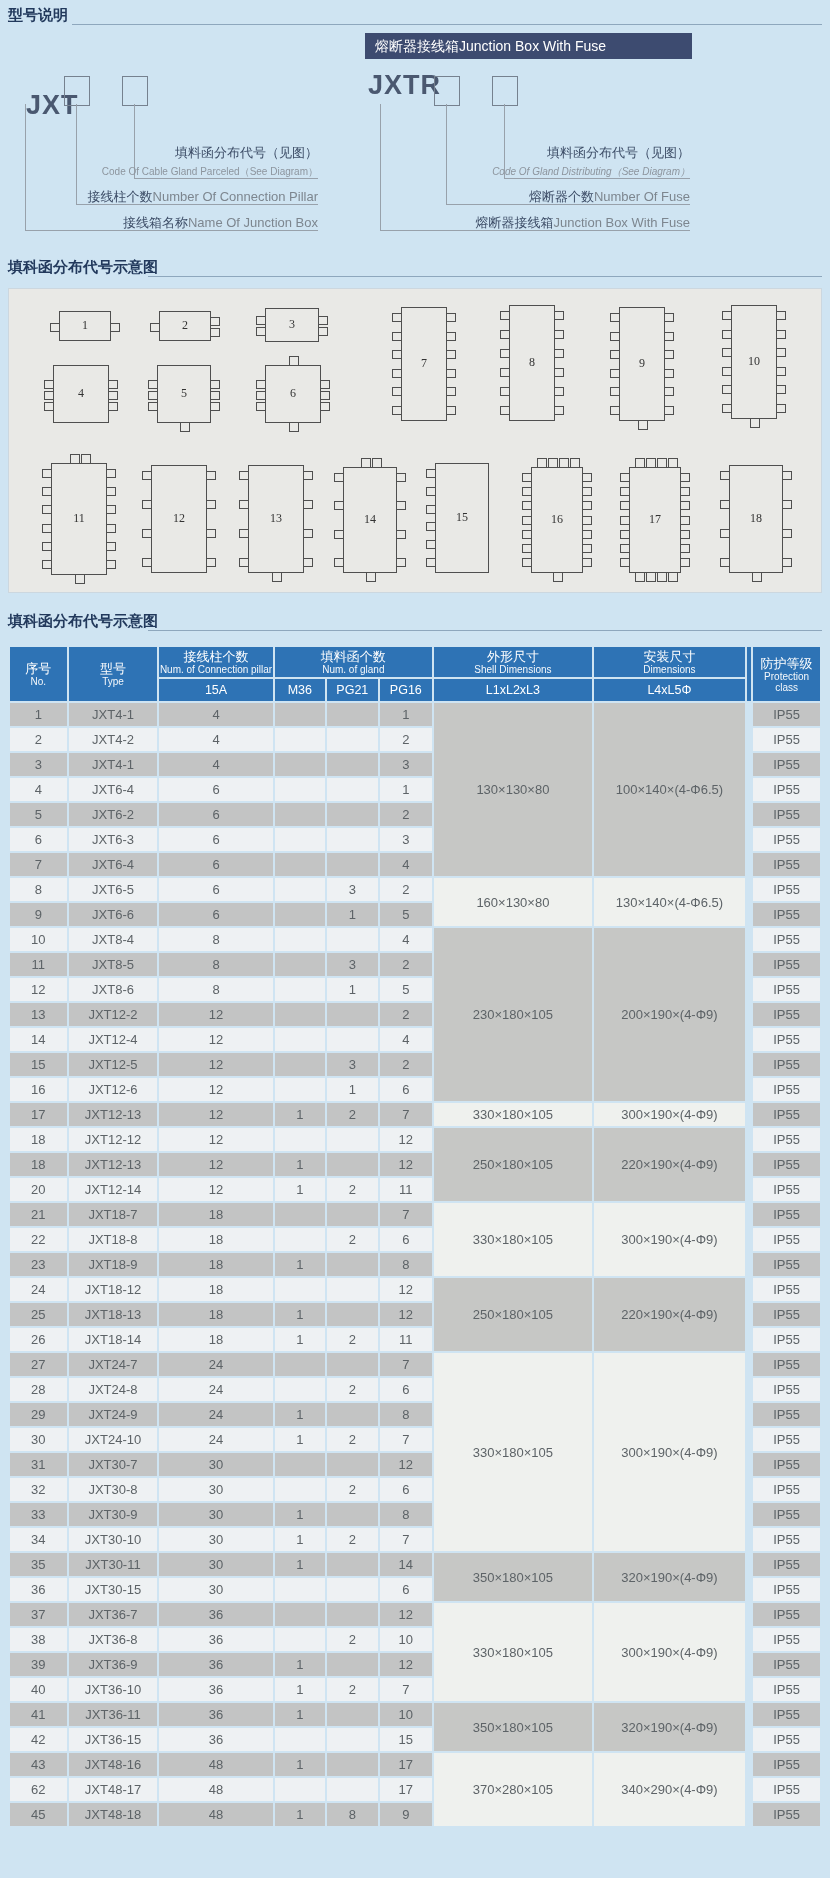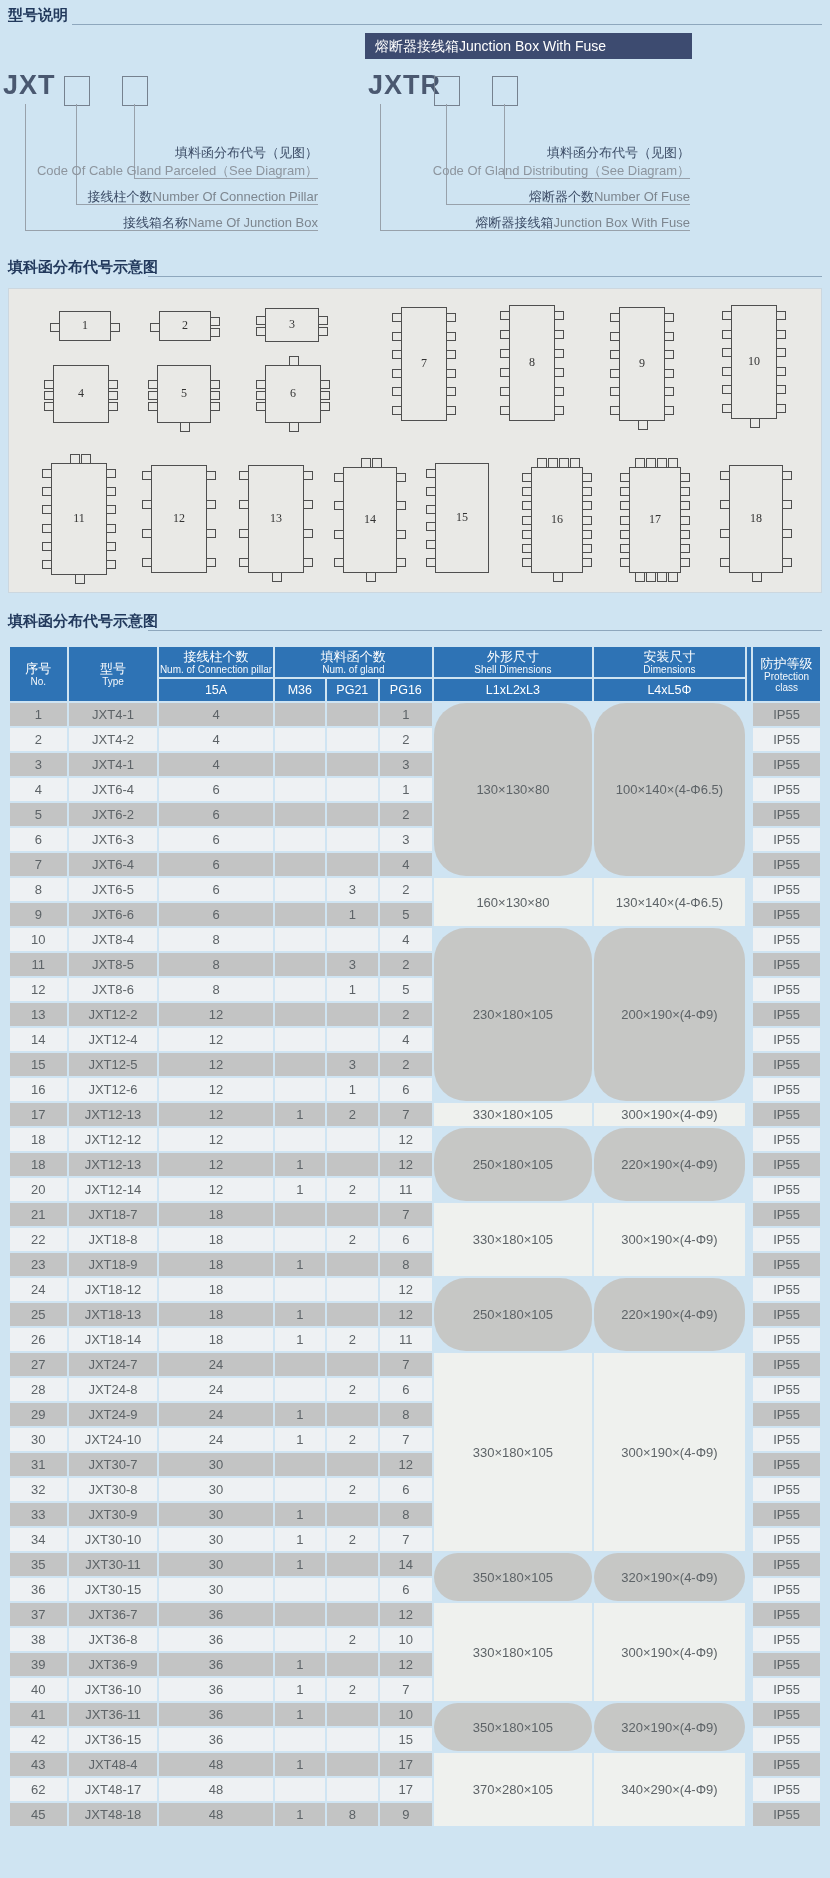--- a/index.html
+++ b/index.html
@@ -13,54 +13,54 @@
   
   .bar{position:absolute;top:33px;height:26px;background:#3d4b70;color:#ffffff;
        font-size:14px;line-height:26px;padding-left:10px;box-sizing:border-box;white-space:nowrap;}
 
   .model-code{position:absolute;top:70px;font-size:27px;font-weight:bold;color:#4a5870;letter-spacing:1px;}
   .code-box{position:absolute;top:76px;width:24px;height:28px;border:1px solid #76818f;background:transparent;}
 
   .conn{position:absolute;background:#98a1ab;}
   .lbl{position:absolute;white-space:nowrap;text-align:right;}
   .lbl .cn{color:#3c4c66;font-size:13px;}
-  .lbl .en{color:#8d959e;font-size:13px;}
+  .lbl .en{color:#8d959e;font-size:10px;}
 
   
   .panel{position:absolute;left:8px;top:288px;width:814px;height:305px;background:#e9e9e6;border:1px solid #ccd7df;box-sizing:border-box;}
   .gbox{position:absolute;border:1px solid #4f4f4f;background:#e9e9e6;}
   .gnum{position:absolute;left:0;right:0;top:50%;transform:translateY(-55%);text-align:center;
         font-family:"Liberation Serif","DejaVu Serif",serif;font-size:12px;color:#333;}
   .gtab{position:absolute;border:1px solid #4f4f4f;background:#e9e9e6;}
 
   
   .tbl-wrap{position:absolute;left:8px;top:645px;width:814px;}
   table.spec{border-collapse:separate;border-spacing:2px;width:100%;table-layout:fixed;}
   table.spec th{background:#2e73b5;color:#fff;font-weight:normal;padding:0;vertical-align:middle;}
   table.spec td{padding:0;text-align:center;font-size:13px;color:#5d6367;height:23px;line-height:23px;overflow:hidden;}
   .h-cn{font-size:13px;line-height:15px;display:block;}
   .h-en{font-size:10px;line-height:11px;display:block;opacity:.95;}
   .h-sub{font-size:12.5px;line-height:22px;}
   th.tall{height:52px;} th.top{height:30px;} th.sub{height:22px;}
   td.odd{background:#c3c4c4;} td.even{background:#eef1f3;}
-  td.mdark{background:#c6c7c5;font-size:12.5px;color:#55595c;border-radius:32px;}
+  td.mdark{background:#c6c7c5;font-size:12.5px;color:#55595c;}
   td.mlight{background:#eff1ee;font-size:12.5px;color:#55595c;}
   td.spacer,th.spacer{background:transparent;}
 </style>
 </head>
 <body>
 
 <div class="page">
 
   <div class="sec-title" style="top:6px;">型号说明</div>
   <div class="sec-rule" style="left:72px;top:24px;width:750px;"></div>
 
   <div class="bar" style="left:365px;width:327px;">熔断器接线箱Junction Box With Fuse</div>
 
-  <div class="model-code" style="left:3px;">JXT</div>
+  <div class="model-code" style="left:26px;margin-top:20px;">JXT</div>
   <div class="code-box" style="left:64px;"></div>
   <div class="code-box" style="left:122px;"></div>
 
   <div class="conn" style="left:134px;top:104px;width:1px;height:74px;"></div>
   <div class="conn" style="left:134px;top:178px;width:184px;height:1px;"></div>
   <div class="conn" style="left:76px;top:104px;width:1px;height:100px;"></div>
   <div class="conn" style="left:76px;top:204px;width:242px;height:1px;"></div>
   <div class="conn" style="left:25px;top:104px;width:1px;height:126px;"></div>
   <div class="conn" style="left:25px;top:230px;width:293px;height:1px;"></div>
 
@@ -74,21 +74,21 @@
   <div class="code-box" style="left:492px;"></div>
 
   <div class="conn" style="left:504px;top:104px;width:1px;height:74px;"></div>
   <div class="conn" style="left:504px;top:178px;width:186px;height:1px;"></div>
   <div class="conn" style="left:446px;top:104px;width:1px;height:100px;"></div>
   <div class="conn" style="left:446px;top:204px;width:244px;height:1px;"></div>
   <div class="conn" style="left:380px;top:104px;width:1px;height:126px;"></div>
   <div class="conn" style="left:380px;top:230px;width:310px;height:1px;"></div>
 
   <div class="lbl" style="right:140px;top:143px;"><span class="cn">填料函分布代号（见图）</span></div>
-  <div class="lbl" style="right:140px;top:161px;"><span class="en">Code Of Gland Distributing（See Diagram）</span></div>
+  <div class="lbl" style="right:140px;top:161px;font-style:italic;"><span class="en">Code Of Gland Distributing（See Diagram）</span></div>
   <div class="lbl" style="right:140px;top:187px;"><span class="cn">熔断器个数</span><span class="en" style="font-size:13px;color:#7d868f;">Number Of Fuse</span></div>
   <div class="lbl" style="right:140px;top:213px;"><span class="cn">熔断器接线箱</span><span class="en" style="font-size:13px;color:#7d868f;">Junction Box With Fuse</span></div>
 
   <div class="sec-title" style="top:258px;">填科函分布代号示意图</div>
   <div class="sec-rule" style="left:148px;top:276px;width:674px;"></div>
   <div class="panel" id="gland-panel">
       <div class="gbox" style="left: 50px; top: 22px; width: 50px; height: 28px;">
         <span class="gnum">1</span>
         <div class="gtab" style="left: -10px; top: 10.5px; width: 8px; height: 7px;"></div>
         <div class="gtab" style="right: -10px; top: 10.5px; width: 8px; height: 7px;"></div>
@@ -819,21 +819,21 @@
             <td class="even">JXT36-15</td>
             <td class="even">36</td>
             <td class="even"></td>
             <td class="even"></td>
             <td class="even">15</td>
             <td class="spacer"></td>
             <td class="even">IP55</td>
           </tr>
           <tr>
             <td class="odd">43</td>
-            <td class="odd">JXT48-4</td>
+            <td class="odd">JXT48-16</td>
             <td class="odd">48</td>
             <td class="odd">1</td>
             <td class="odd"></td>
             <td class="odd">17</td>
             <td rowspan="3" class="mlight">370×280×105</td>
             <td rowspan="3" class="mlight">340×290×(4-Φ9)</td>
             <td class="spacer"></td>
             <td class="odd">IP55</td>
           </tr>
           <tr>

